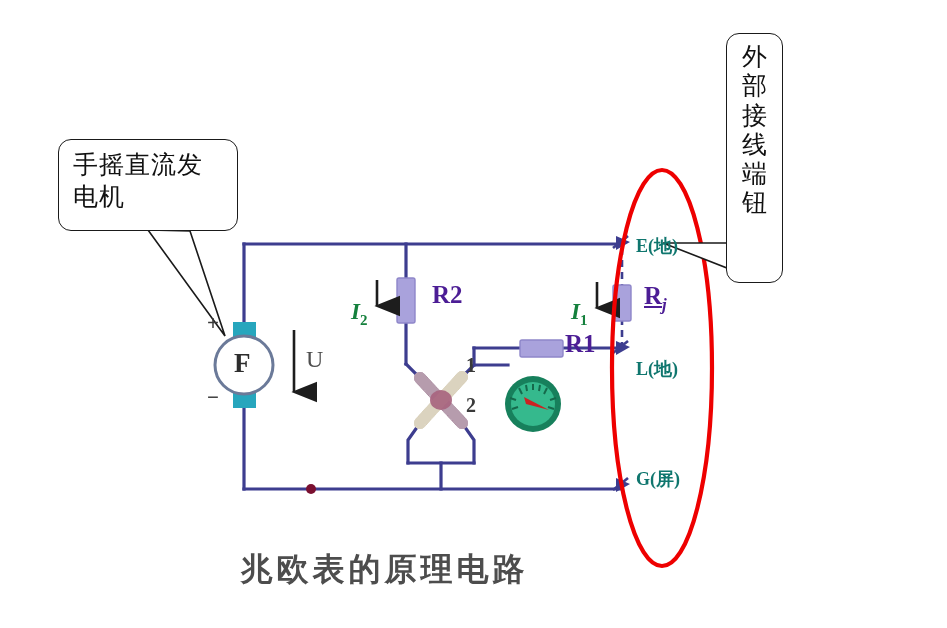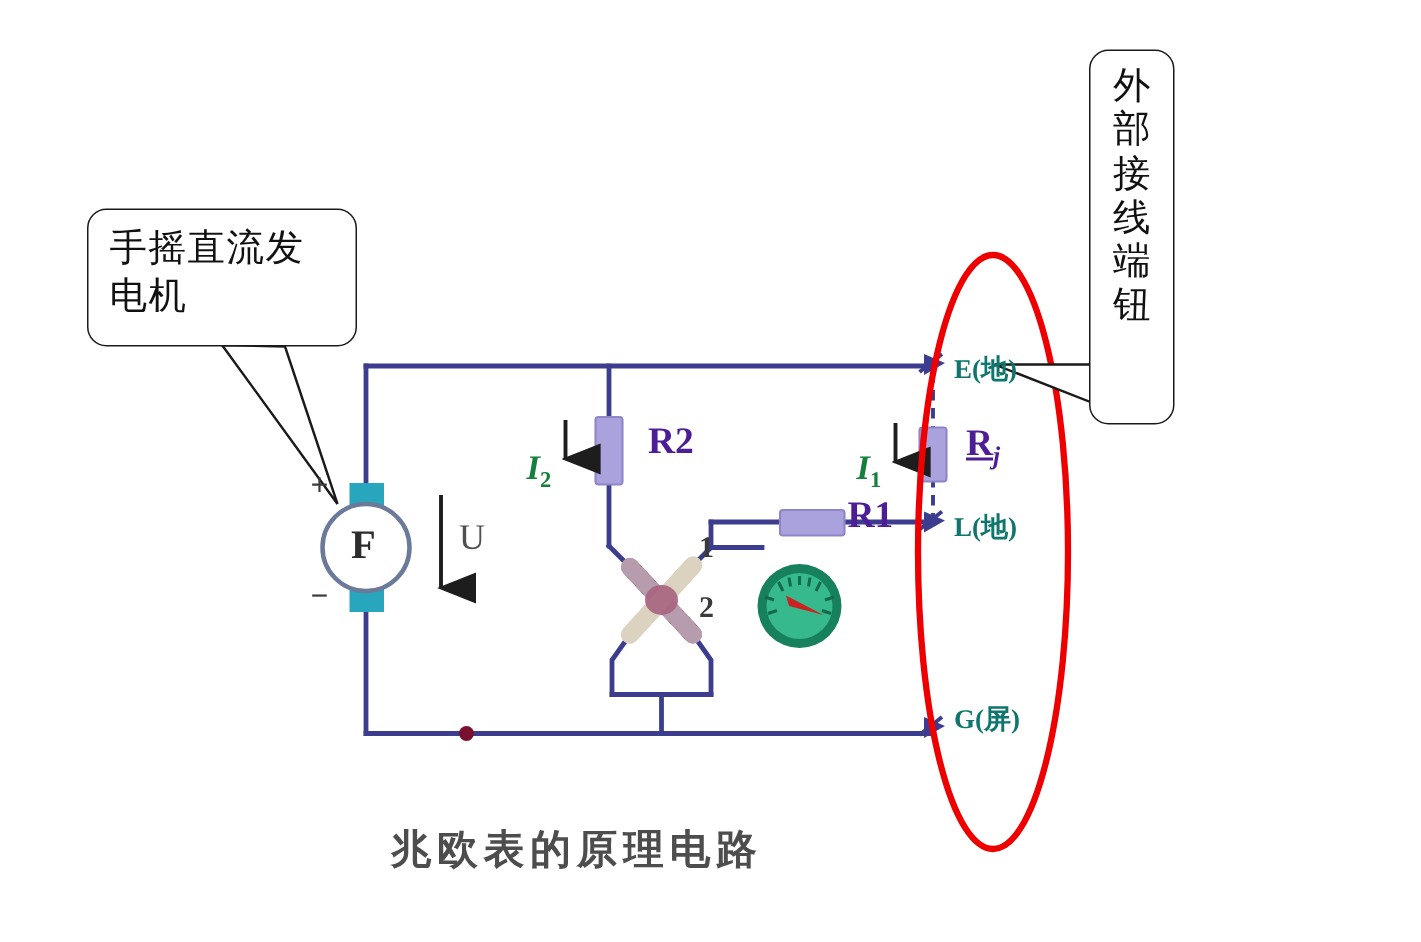--- a/index.html
+++ b/index.html
@@ -104,21 +104,21 @@
     font-size: 20px;
     font-weight: 600;
     color: #3a3a3a;
   }
   #caption {
     position: absolute;
     left: 0;
     top: 548px;
     width: 769px;
     text-align: center;
-    font-size: 27px;
+    font-size: 32px;
     font-weight: 700;
     letter-spacing: 4px;
     color: #4d4d4d;
     font-family: "DejaVu Sans", "Liberation Sans", sans-serif;
   }
   .sign {
     position: absolute;
     font-size: 21px;
     font-weight: 700;
     color: #3b3b3b;
@@ -240,21 +240,21 @@
 
     <ellipse cx="662" cy="368" rx="50" ry="198" fill="none" stroke="#ee0000" stroke-width="4.2"></ellipse>
 
     <g fill="#ffffff" stroke="#1a1a1a" stroke-width="1.6">
       <path d="M148,230 L225,336 L190,231 Z"></path>
       <path d="M727,243 L663,243 L727,268 Z"></path>
     </g>
   </svg>
 
   <div class="lbl term-label" style="left:636px; top:234px;">E(地)</div>
-  <div class="lbl term-label" style="left:636px; top:339px;">L(地)</div>
+  <div class="lbl term-label" style="left:636px; top:357px;">L(地)</div>
   <div class="lbl term-label" style="left:636px; top:467px;">G(屏)</div>
 
   <div class="lbl res-label" style="left:432px; top:281px;">R2</div>
   <div class="lbl res-label" style="left:521px; top:330px;margin-left:44px;">R1</div>
   <div class="lbl res-label" style="left:644px; top:282px;text-decoration:underline;"><span>R</span><span class="sub-it" style="vertical-align:sub; font-size:17px;">j</span></div>
 
   <div class="lbl cur-label" style="left:351px; top:281px;"><span>I</span><sub>2</sub></div>
   <div class="lbl cur-label" style="left:571px; top:281px;text-align:center;"><span>I</span><sub>1</sub></div>
 
   <div class="lbl" id="label-U" style="left:306px; top:346px;">U</div>

